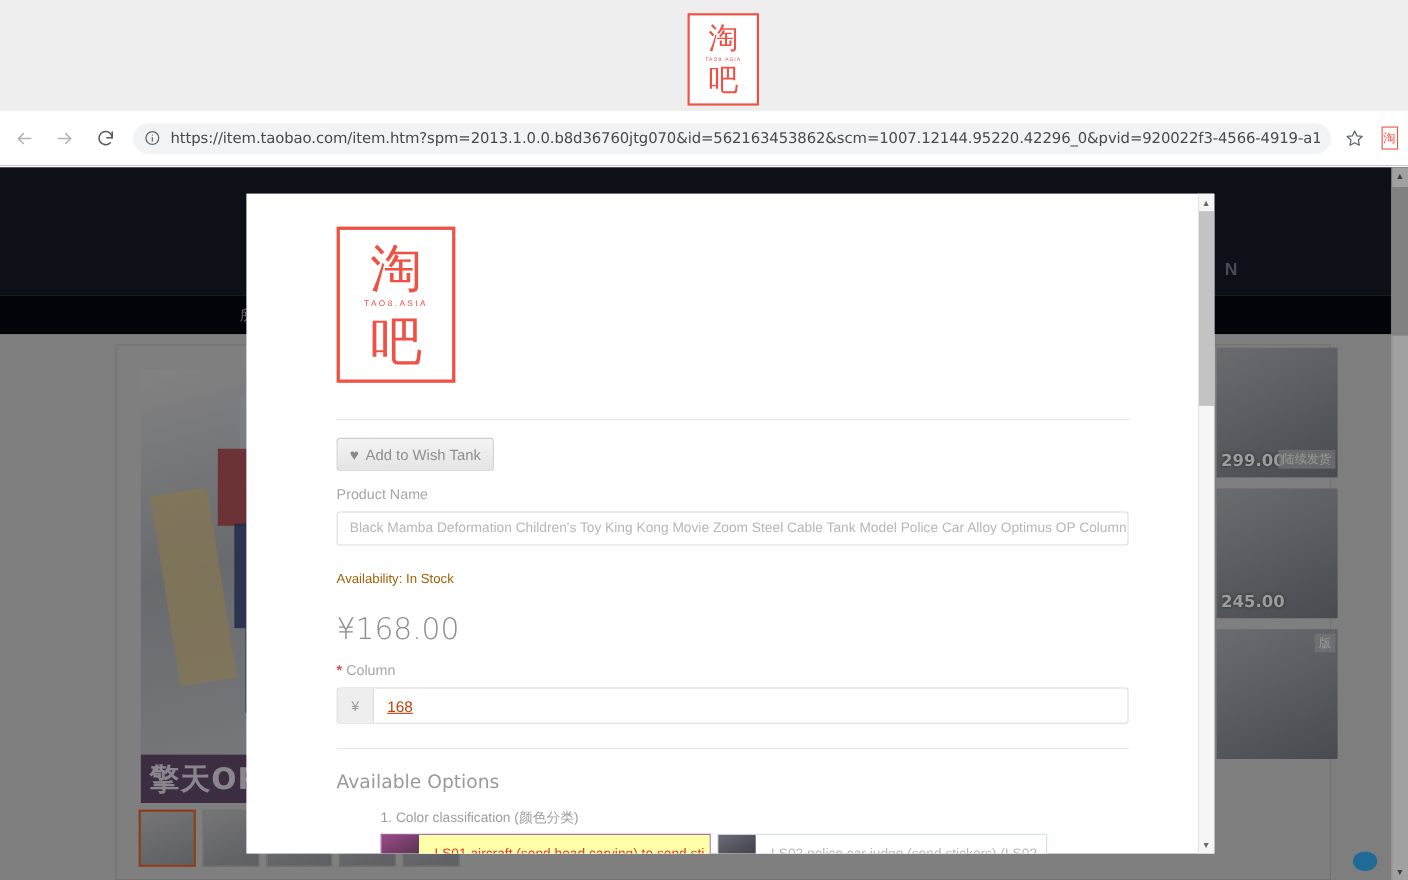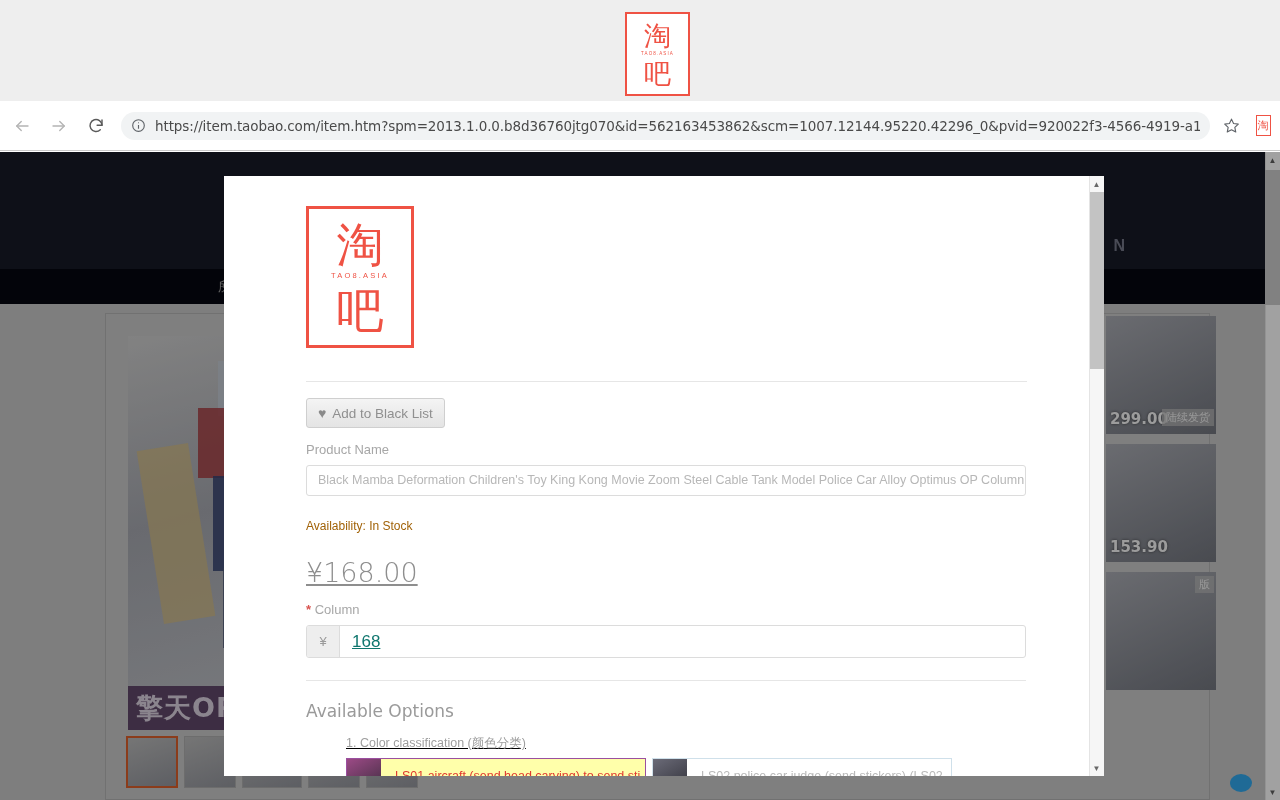--- a/index.html
+++ b/index.html
@@ -232,43 +232,43 @@
     margin-top: 8px; width: 720px; height: 31px;
     border: 1px solid #dcdcdc; border-radius: 3px;
     display: flex; align-items: center; padding: 0 11px;
     color: #b7b7b7; font-size: 12.5px;
     white-space: nowrap; overflow: hidden;
   }
   #availability { color: #a16207; font-size: 12px; margin-top: 23px; }
 
   #price-big {
     margin-top: 24px; color: #8e8e8e; font-size: 27px;
-    font-family: "DejaVu Sans", sans-serif; font-weight: 300; text-decoration: underline;
+    font-family: "DejaVu Sans", sans-serif; font-weight: 300;
   }
 
   #price-group {
     margin-top: 8px; width: 720px; height: 33px;
     display: flex; border: 1px solid #dcdcdc; border-radius: 3px; overflow: hidden;
   }
   #price-prefix {
     width: 33px; background: #eeeeee; border-right: 1px solid #dcdcdc;
     display: flex; align-items: center; justify-content: center;
     color: #9a9a9a; font-size: 13px;
   }
   #price-input {
     flex: 1; display: flex; align-items: center; padding-left: 12px;
-    color: #0f766e; font-size: 17px; text-decoration: underline;
+    color: #c2410c; font-size: 14px; text-decoration: underline;
   }
 
   #options-rule { height: 1px; background: #e6e6e6; margin-top: 22px; width: 720px; }
   #options-title {
     margin-top: 20px; color: #9a9a9a; font-size: 17px; font-weight: normal;
     font-family: "DejaVu Sans", sans-serif;
   }
-  #option-group { margin-top: 14px; padding-left: 40px; text-decoration: underline; }
+  #option-group { margin-top: 14px; padding-left: 40px; }
   #option-group-label { color: #9e9e9e; font-size: 12.5px; }
   #option-grid {
     margin-top: 6px; display: grid;
     grid-template-columns: 300px 300px; gap: 6px 6px;
   }
   .option-item {
     display: flex; align-items: center; height: 36px;
     border: 1px solid #cfe0ea; background: #ffffff;
   }
   .option-item.selected { border: 1px solid #9b4fa0; }
@@ -379,21 +379,21 @@
     </div>
 
     <div id="page-right-col">
       <div class="reco-item">
         <div class="reco-img"></div>
         <div class="reco-price">299.00</div>
         <div class="reco-tag">陆续发货</div>
       </div>
       <div class="reco-item">
         <div class="reco-img"></div>
-        <div class="reco-price">153.90</div>
+        <div class="reco-price">245.00</div>
       </div>
       <div class="reco-item">
         <div class="reco-img"></div>
         <div class="reco-tag" style="top:4px;bottom:auto;">版</div>
       </div>
     </div>
 
     <div id="chat-bubble"></div>
   </div>
 
@@ -412,21 +412,21 @@
     <div id="modal-logo">
       <span class="logo-cn logo-cn-top">淘</span>
       <span class="logo-sub">TAO8.ASIA</span>
       <span class="logo-cn logo-cn-bot">吧</span>
     </div>
 
     <div class="hr"></div>
 
     <div id="wishlist-btn">
       <span class="heart">♥</span>
-      <span>Add to Black List</span>
+      <span>Add to Wish Tank</span>
     </div>
 
     <div class="field-label">Product Name</div>
     <div class="text-input">
       <span>Black Mamba Deformation Children's Toy King Kong Movie Zoom Steel Cable Tank Model Police Car Alloy Optimus OP Column (黑</span>
     </div>
 
     <div id="availability">Availability: In Stock</div>
 
     <div id="price-big">¥168.00</div>

